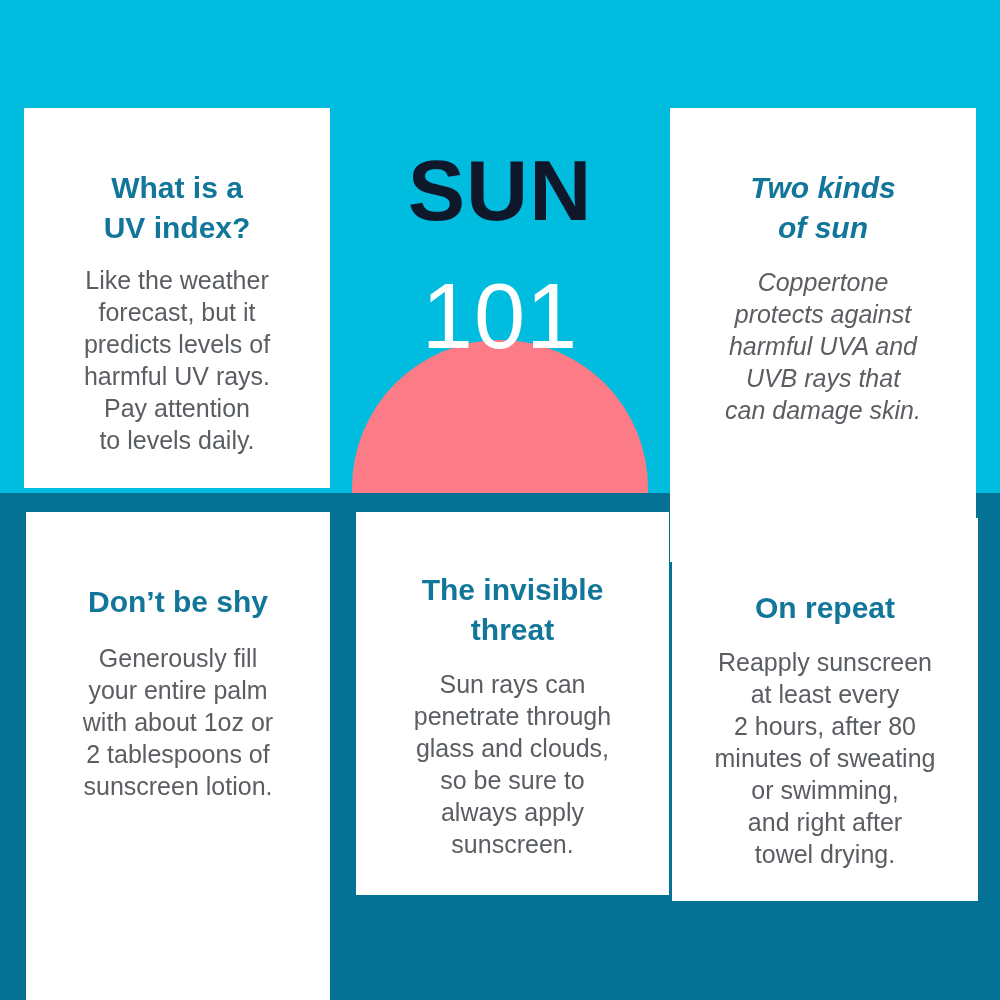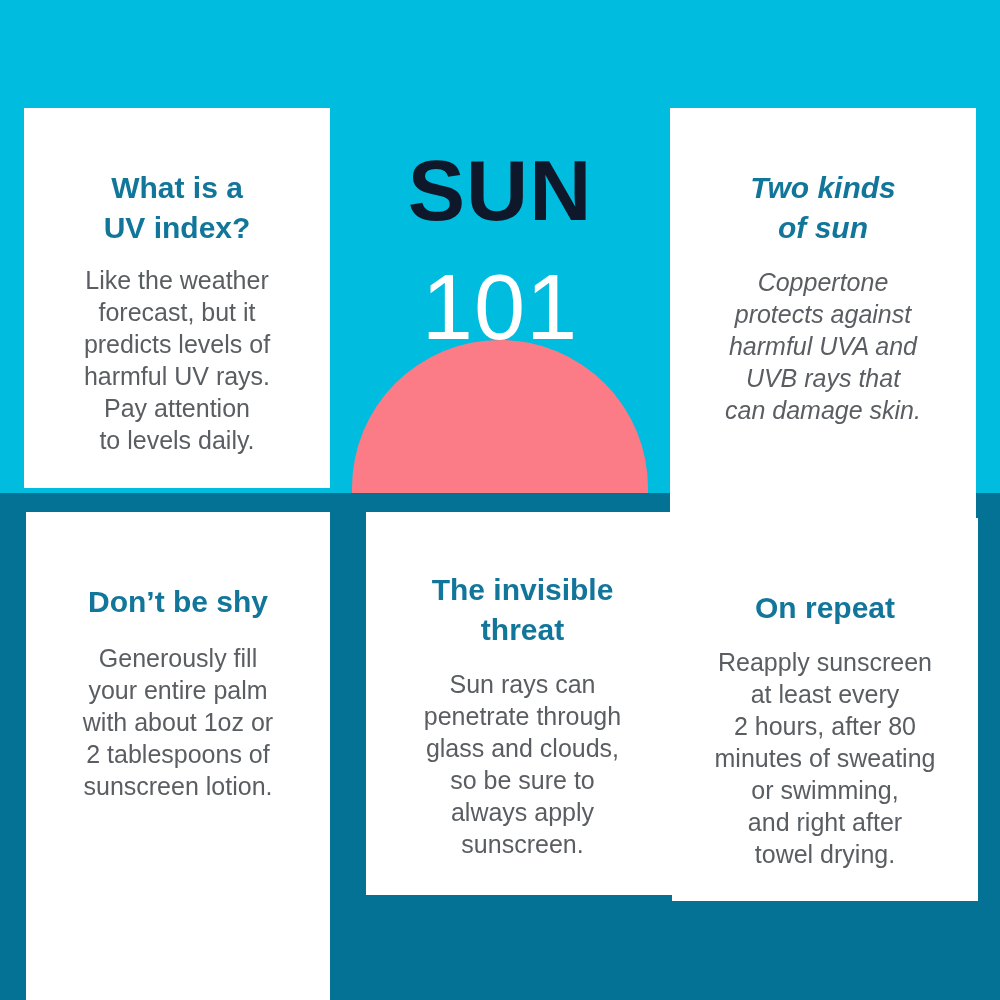--- a/index.html
+++ b/index.html
@@ -76,21 +76,21 @@
     font-size: 62px;
     line-height: 68px;
     letter-spacing: 1px;
   }
   .hero-101 {
     color: #ffffff;
     font-weight: 400;
     font-size: 92px;
     line-height: 96px;
     letter-spacing: 1px;
-    margin-top: 27px;
+    margin-top: 36px;
   }
 
   
   .card {
     position: absolute;
     background: #ffffff;
     box-sizing: border-box;
     padding: 0 14px;
     z-index: 2;
     display: flex;
@@ -131,21 +131,21 @@
 
   
   #card-dont-be-shy {
     left: 26px; top: 512px;
     width: 304px; height: 495px;
   }
   #card-dont-be-shy .card-title { margin-top: 70px; }
   #card-dont-be-shy .card-body  { margin-top: 20px; }
 
   #card-invisible-threat {
-    left: 366px; top: 512px;
+    left: 356px; top: 512px;
     width: 313px; height: 383px;
   }
   #card-invisible-threat .card-title { margin-top: 58px; }
   #card-invisible-threat .card-body  { margin-top: 18px; }
 
   #card-on-repeat {
     left: 672px; top: 518px;
     width: 306px; height: 383px;
   }
   #card-on-repeat .card-title { margin-top: 70px; }

